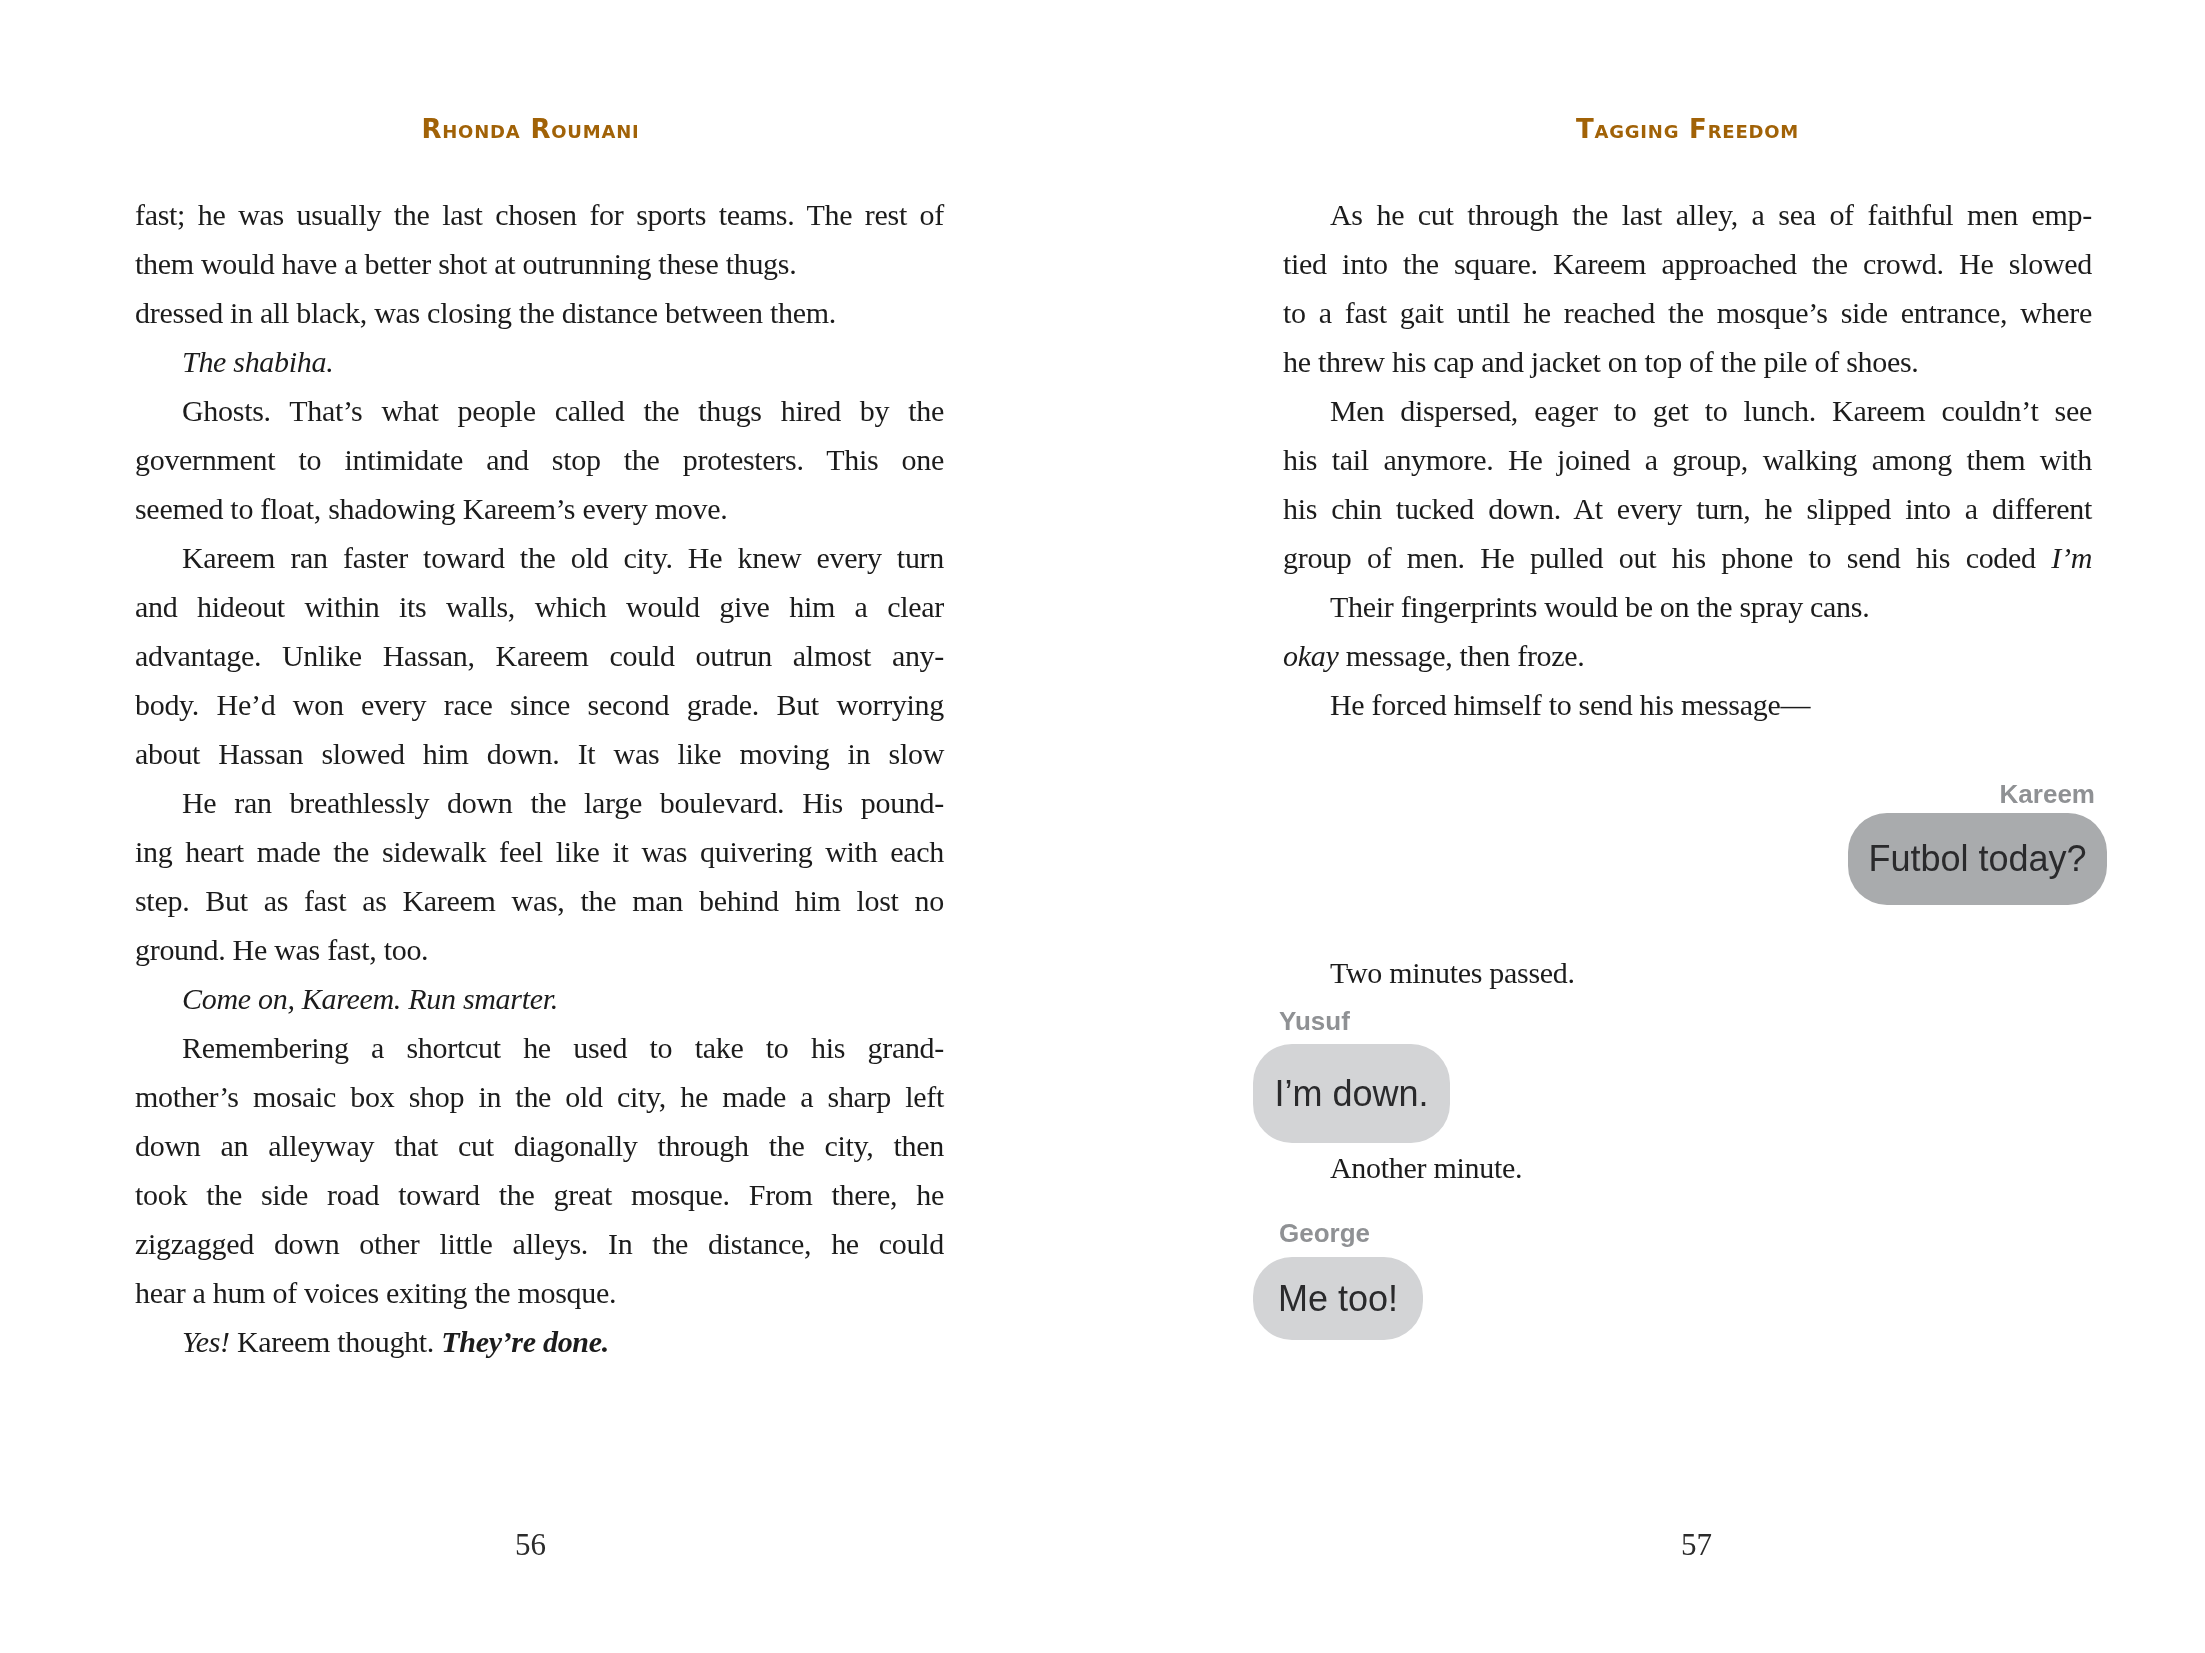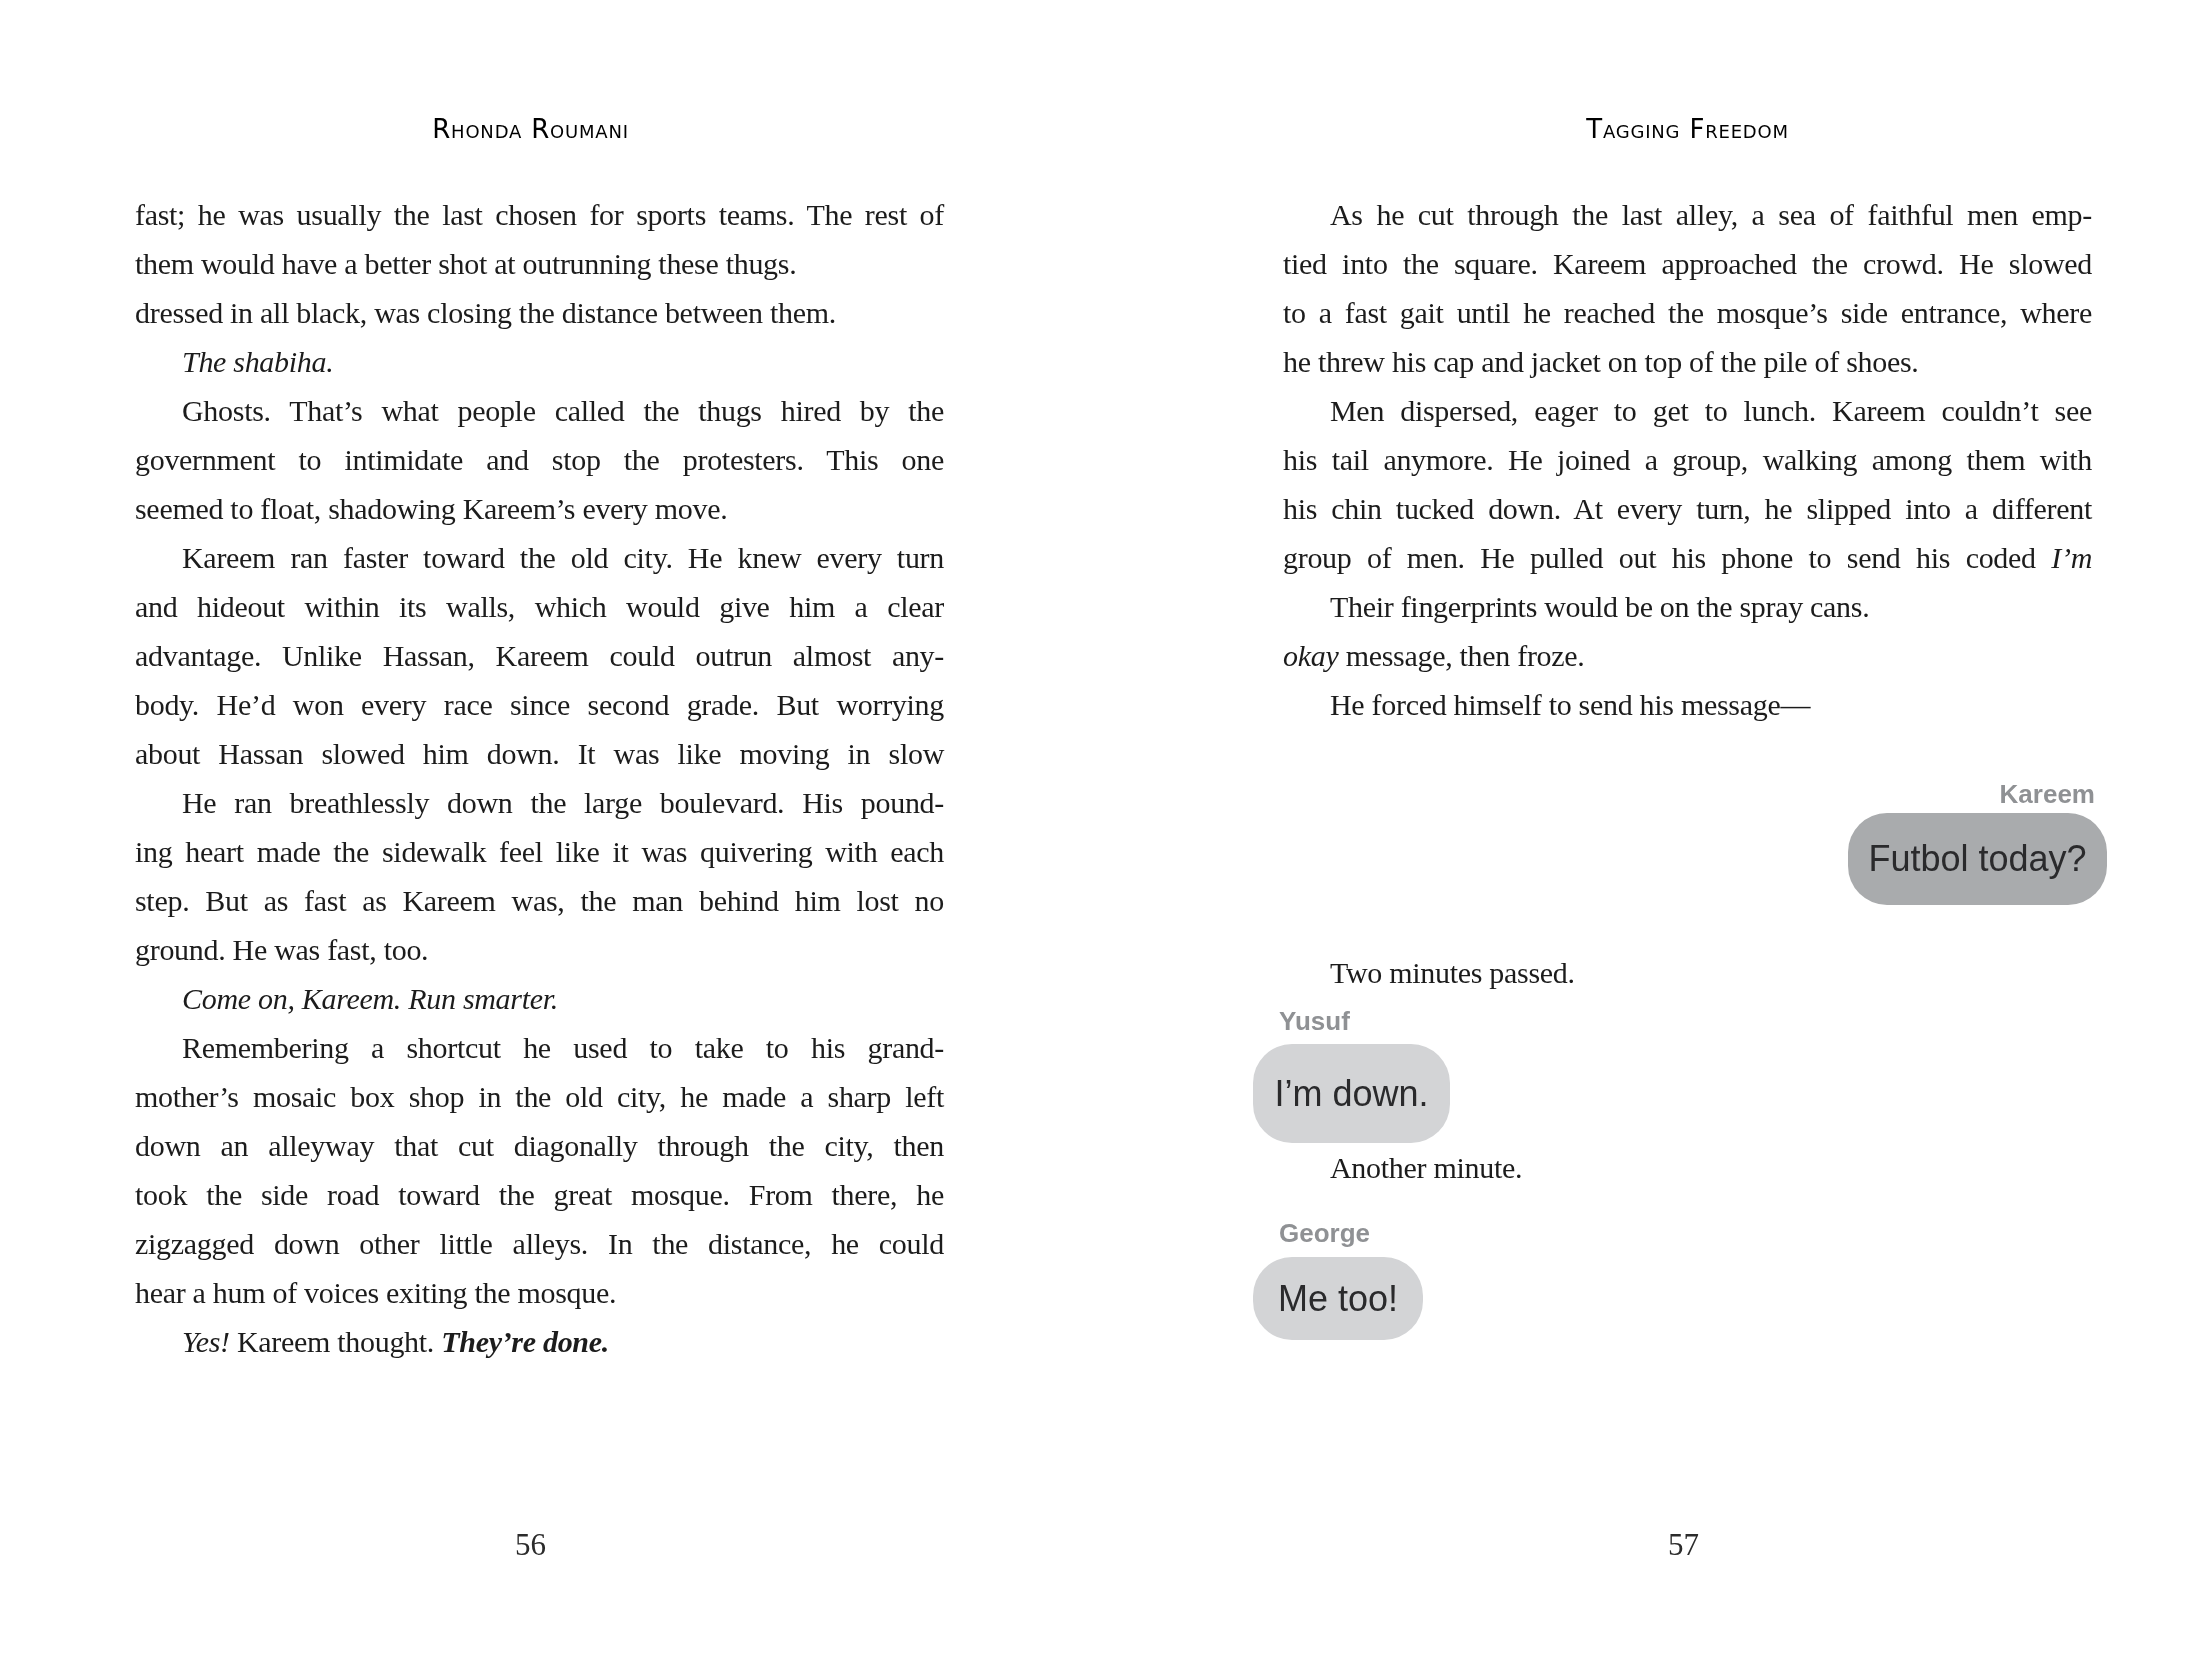--- a/index.html
+++ b/index.html
@@ -10,22 +10,22 @@
   }
   .page {
     position:absolute; top:0; width:1103px; height:1654px;
   }
   #left-page { left:0; }
   #right-page { left:1103px; }
 
   .page-header {
     position:absolute; top:114px; width:809px; text-align:center;
     font-family:"DejaVu Sans", sans-serif;
-    font-variant:small-caps; font-weight:normal;
-    font-size:26px; letter-spacing:0.8px; color:#000000;
+    font-variant:small-caps; font-weight:bold;
+    font-size:26px; letter-spacing:0.8px; color:#a16207;
   }
   #left-page .page-header  { left:126px; }
   #right-page .page-header { left:180px; }
 
   .textcol {
     position:absolute; top:190px; width:809px;
     color:#1c1c1c; font-size:30px; letter-spacing:-0.3px;
   }
   #left-page .textcol  { left:135px; }
   #right-page .textcol { left:180px; }
@@ -70,21 +70,21 @@
   #bubble-george {
     left:150px; top:1257px; width:170px; height:83px;
     background:var(--light-bubble, #d3d4d6); font-size:36px;
   }
 
   .pagenum {
     position:absolute; top:1527px; width:809px; text-align:center;
     font-size:31px; color:#2b2b2b;
   }
   #left-page .pagenum  { left:126px; }
-  #right-page .pagenum { left:176px;text-align:center; }
+  #right-page .pagenum { left:189px;text-align:center; }
 </style>
 </head>
 <body style="--dark-bubble: #a9abad; --light-bubble: #d3d4d6; --label-grey: #8f9194; --bubble-text: #2a2a2c;">
 
 <div class="page" id="left-page">
   <div class="page-header">Rhonda Roumani</div>
   <div class="textcol" id="left-textcol">
       <div class="line"><span>fast; he was usually the last chosen for sports teams. The rest of</span></div>
       <div class="line last"><span>them would have a better shot at outrunning these thugs.</span></div>
       <div class="line last"><span>dressed in all black, was closing the distance between them.</span></div>

